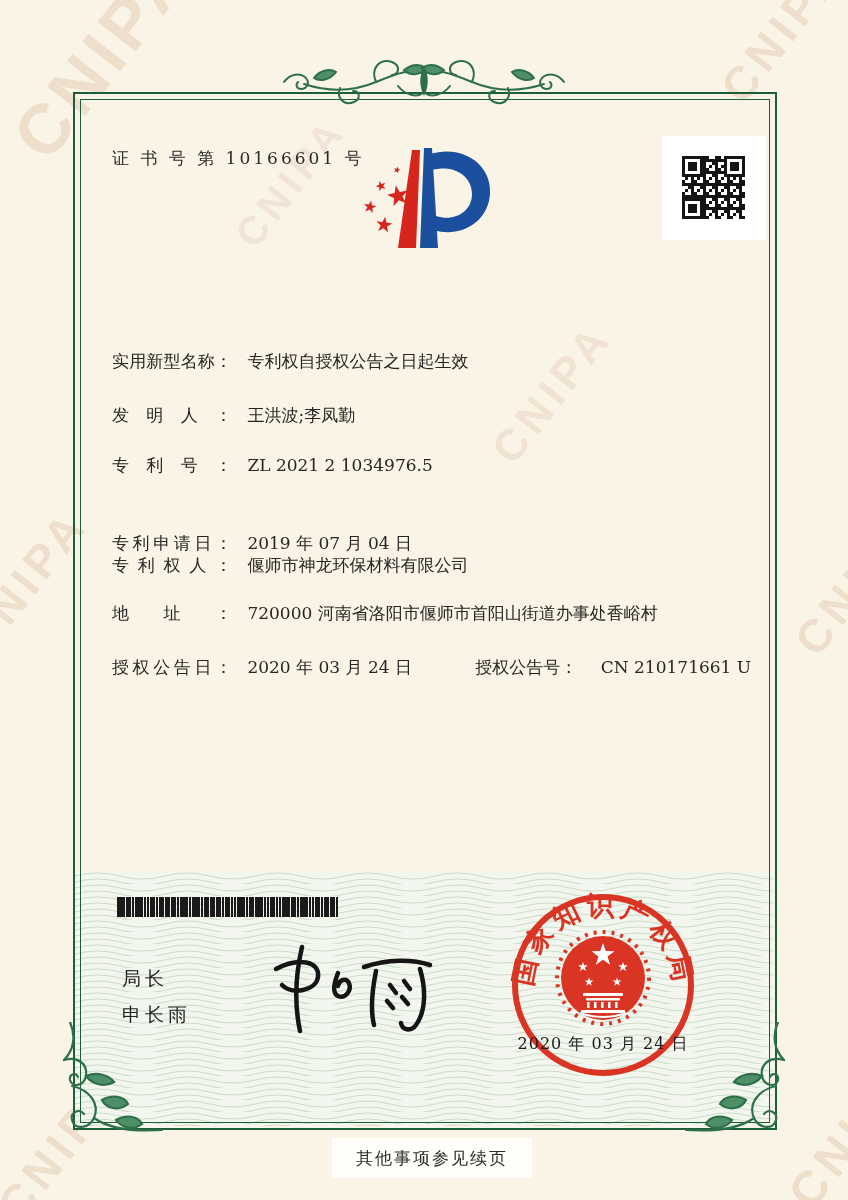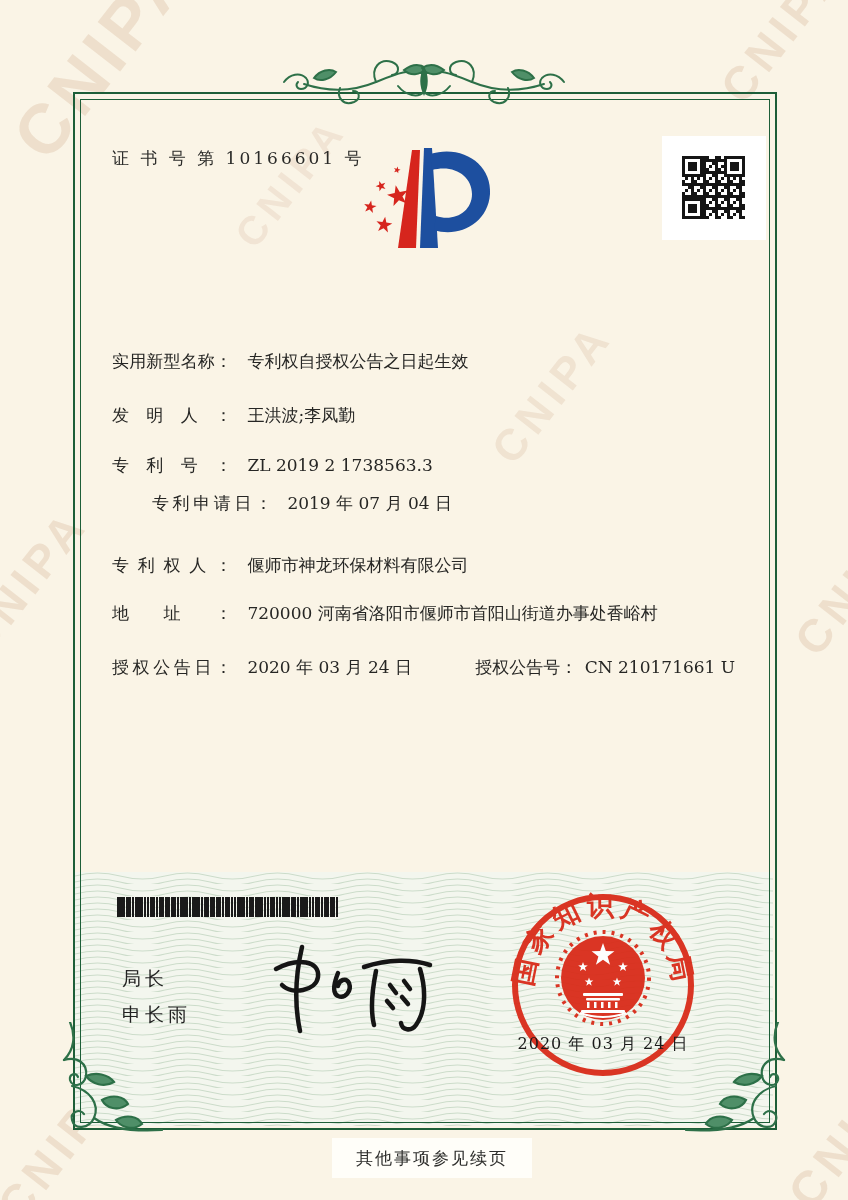--- a/index.html
+++ b/index.html
@@ -408,39 +408,39 @@
   <div class="frow" style="top:350px;">
     <span class="flabel">实用新型名称：</span>
     <span class="fvalue">专利权自授权公告之日起生效</span>
   </div>
   <div class="frow" style="top:404px;">
     <span class="flabel">发明人：</span>
     <span class="fvalue">王洪波;李凤勤</span>
   </div>
   <div class="frow" style="top:454px;">
     <span class="flabel">专利号：</span>
-    <span class="fvalue">ZL 2019 2 1738563.3</span>
-  </div>
-  <div class="frow" style="top:492px;margin-left:40px;">
+    <span class="fvalue">ZL 2021 2 1034976.5</span>
+  </div>
+  <div class="frow" style="top:532px;">
     <span class="flabel">专利申请日：</span>
     <span class="fvalue">2019 年 07 月 04 日</span>
   </div>
   <div class="frow" style="top:554px;">
     <span class="flabel">专利权人：</span>
     <span class="fvalue">偃师市神龙环保材料有限公司</span>
   </div>
   <div class="frow" style="top:602px;">
     <span class="flabel">地址：</span>
     <span class="fvalue">720000 河南省洛阳市偃师市首阳山街道办事处香峪村</span>
   </div>
   <div class="frow" style="top:656px;">
     <span class="flabel">授权公告日：</span>
     <span class="fvalue">2020 年 03 月 24 日</span>
     <span class="fvalue grant-no">授权公告号：</span>
-    <span class="fvalue" style="margin-left:2px;">CN 210171661 U</span>
+    <span class="fvalue" style="margin-left:18px;">CN 210171661 U</span>
   </div>
 
 
   <div class="barcode"></div>
 
   <div class="director" style="top:966px;">局长</div>
   <div class="director" style="top:1002px;">申长雨</div>
 
   <svg class="sig" width="200" height="108" viewBox="0 0 200 108">
     <g stroke="#151515" stroke-width="4.5" fill="none" stroke-linecap="round" stroke-linejoin="round">

